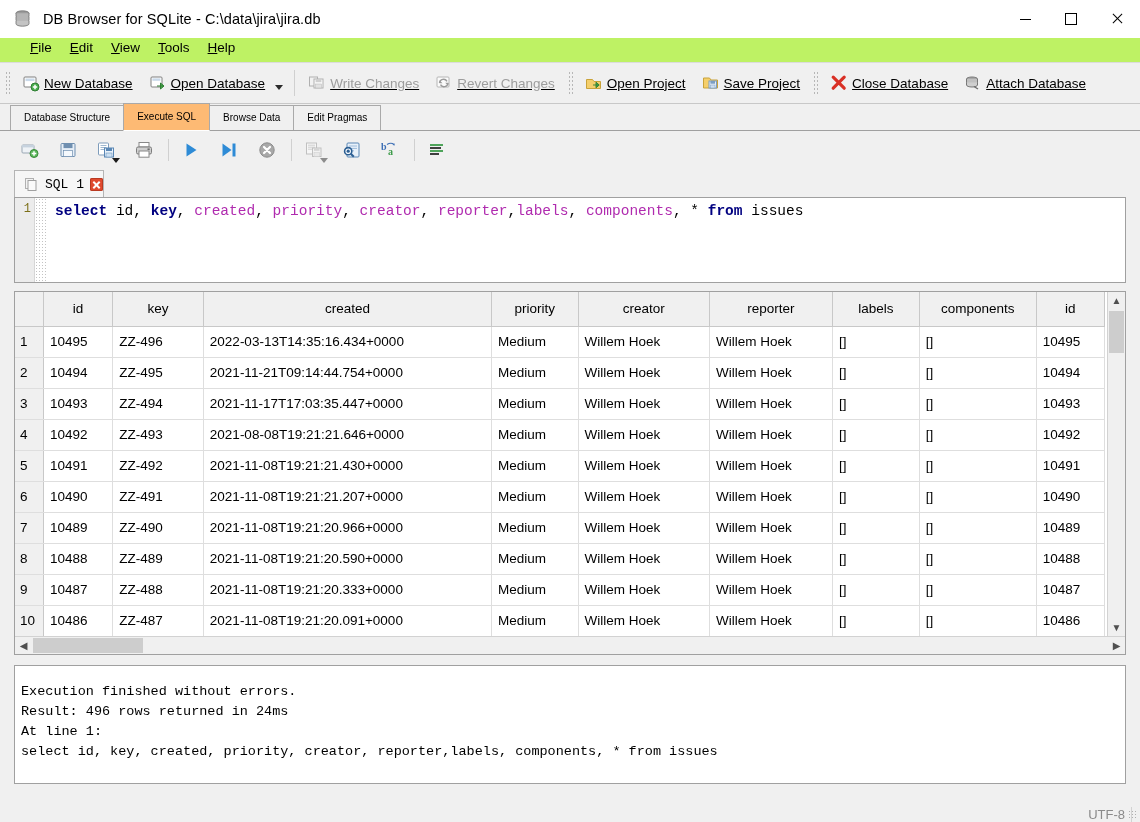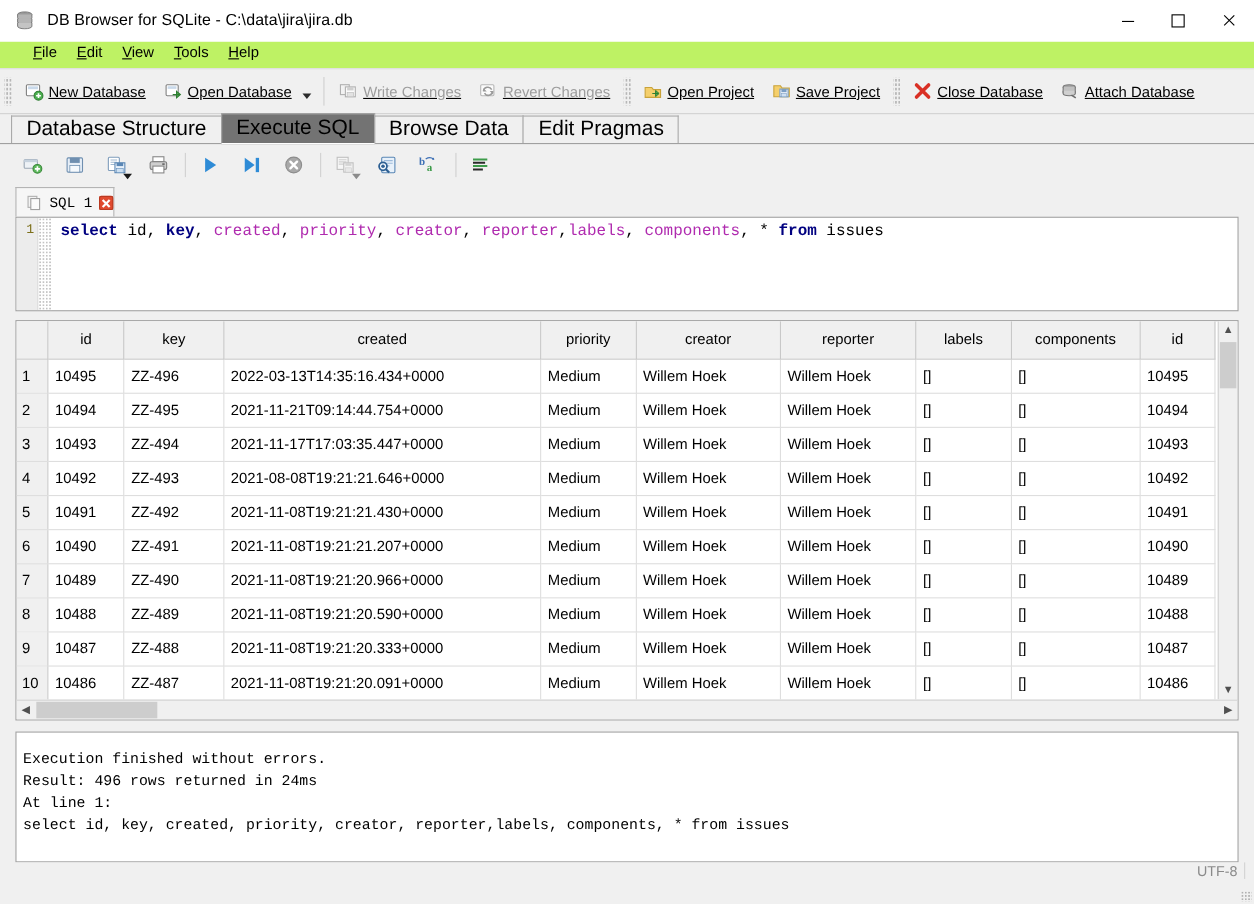--- a/index.html
+++ b/index.html
@@ -41,23 +41,23 @@
   .tbtn{display:flex;align-items:center;height:30px;padding:0 8px;gap:4px;white-space:nowrap;flex:0 0 auto;}
   .tbtn.disabled{color:#9d9d9d;}
   .tbtn .lbl{font-size:13.5px;}
   .tb-ico{width:18px;height:18px;flex:0 0 auto;}
   .dropcaret{width:0;height:0;border-left:4px solid transparent;border-right:4px solid transparent;
              border-top:5px solid #2b2b2b;margin:9px 6px 0 2px;flex:0 0 auto;}
 
   
   .tabrow{height:26px;background:#f0f0f0;display:flex;align-items:flex-end;padding-left:10px;
           border-bottom:1px solid #a0a0a0;flex:0 0 auto;position:relative;}
-  .mtab{height:24px;line-height:24px;padding:0 13px;font-size:19px;background:#f0f0f0;
+  .mtab{height:24px;line-height:24px;padding:0 13px;font-size:10px;background:#f0f0f0;
         border:1px solid #a9a9a9;border-bottom:none;margin-right:-1px;color:#000;}
-  .mtab.active{background:#737373;height:26px;line-height:25px;position:relative;z-index:3;
+  .mtab.active{background:#fdba74;height:26px;line-height:25px;position:relative;z-index:3;
                border-bottom:1px solid #ffffff;margin-bottom:-1px;}
 
   
   .sqlbar{height:38px;background:#f0f0f0;display:flex;align-items:center;padding-left:16px;flex:0 0 auto;}
   .sico{width:28px;height:28px;display:flex;align-items:center;justify-content:center;margin-right:10px;position:relative;flex:0 0 auto;}
   .sico .mini-caret{position:absolute;right:0px;bottom:1px;width:0;height:0;
         border-left:4px solid transparent;border-right:4px solid transparent;border-top:5px solid #1a1a1a;}
   .sqlsep{width:1px;height:22px;background:#d0d0d0;margin:0 8px 0 0;flex:0 0 auto;}
 
   
@@ -102,21 +102,21 @@
   .hs-arrow{width:17px;text-align:center;color:#505050;font-size:10px;line-height:17px;flex:0 0 auto;}
   .hs-arrow.right{margin-left:auto;}
   .hs-thumb{position:absolute;left:18px;top:1px;height:15px;width:110px;background:#cdcdcd;}
 
   
   .logpanel{margin:10px 14px 0 14px;flex:1 1 auto;background:#fff;border:1px solid #a0a0a0;
             font-family:"Liberation Mono",monospace;font-size:13.5px;line-height:20px;
             padding:16px 6px 0 6px;white-space:pre;overflow:hidden;color:#000;}
 
   
-  .statusbar{height:38px;background:#f0f0f0;display:flex;align-items:flex-start;justify-content:flex-end;
+  .statusbar{height:38px;background:#f0f0f0;display:flex;align-items:flex-end;justify-content:flex-end;
              flex:0 0 auto;padding-right:8px;position:relative;}
   .status-text{font-size:13px;color:#8a8a8a;margin-right:6px;}
   .status-sep{width:1px;height:15px;background:#d2d2d2;}
   .grip-corner{position:absolute;right:2px;bottom:2px;width:10px;height:10px;
      background-image:radial-gradient(#b0b0b0 38%,transparent 39%);background-size:3px 3px;}
 </style>
 </head>
 <body>
 
 <div class="app">

